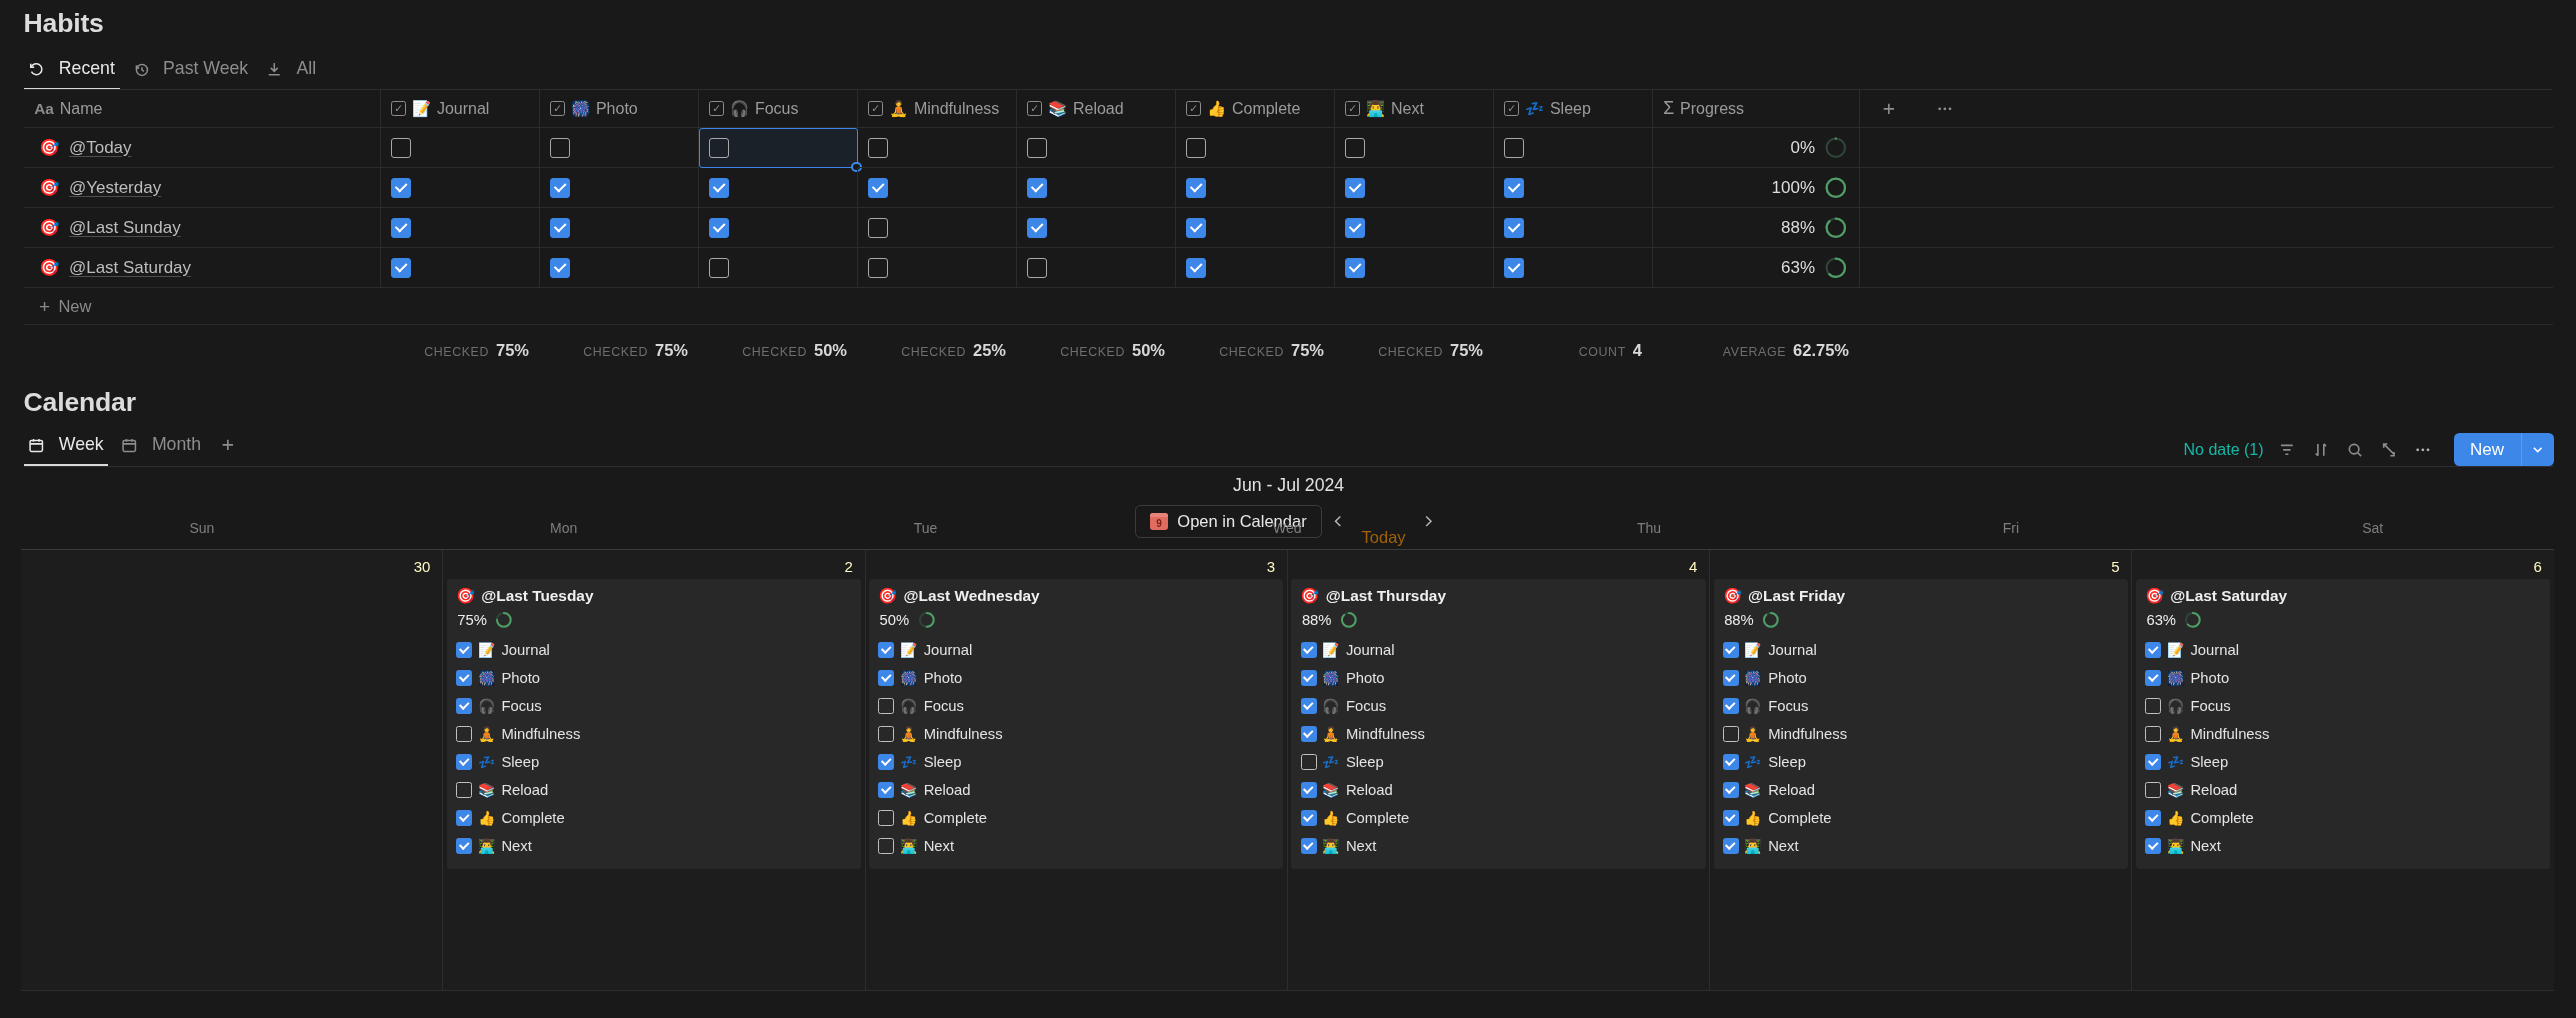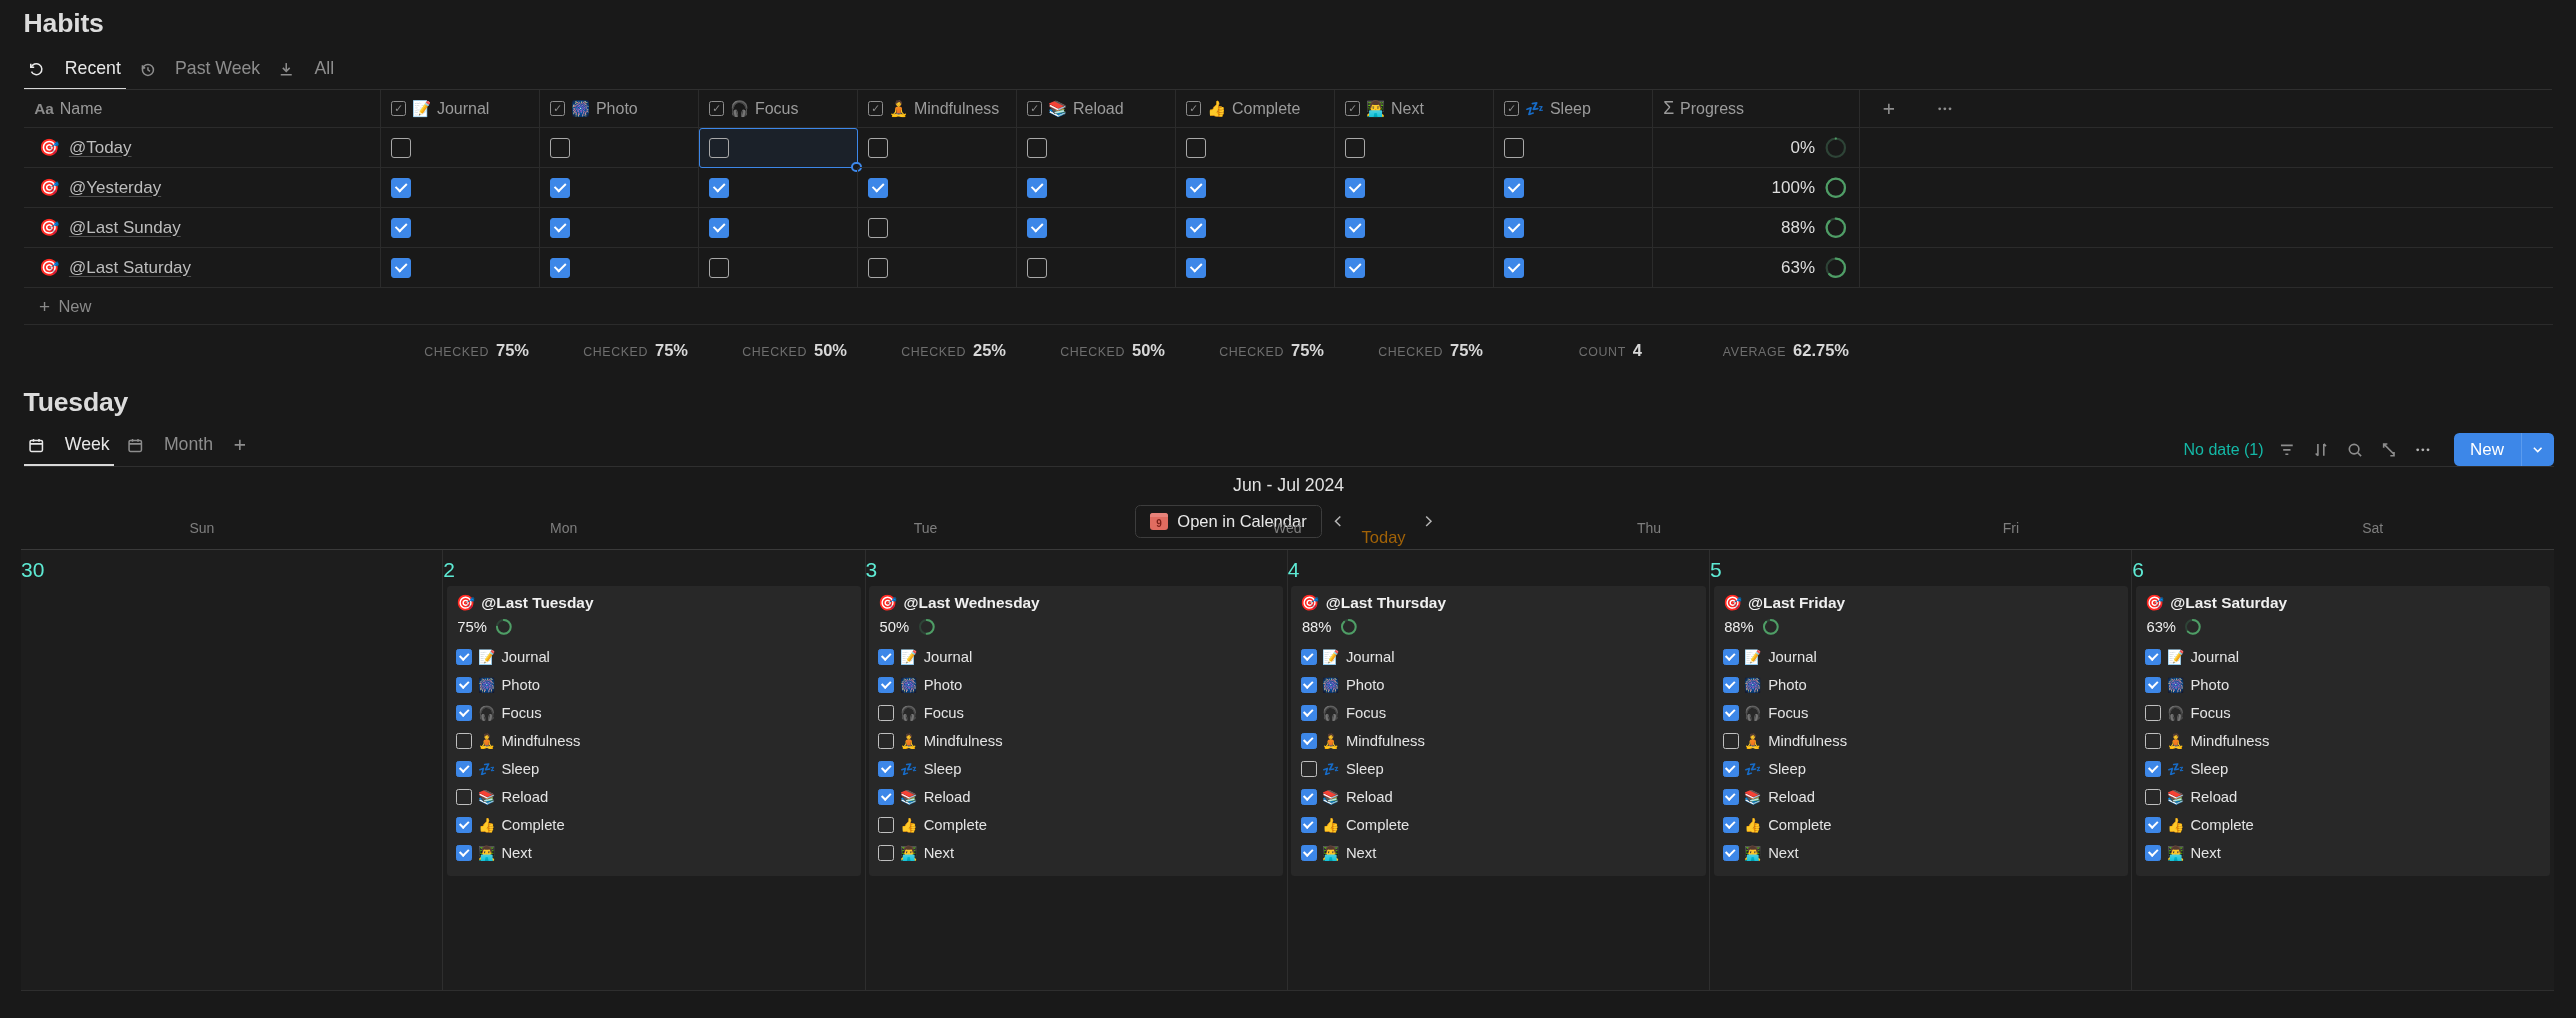--- a/index.html
+++ b/index.html
@@ -17,21 +17,21 @@
     position: absolute; left: 23.6px; top: 8.3px;
     font-size: 26.6px; font-weight: bold; color: #dcdcdc;
     letter-spacing: -0.2px;
   }
   .view-tabs {
     position: absolute; left: 23.6px; top: 57px;
     display: flex; align-items: flex-end; gap: 0;
     height: 33px;
   }
   .view-tab {
-    display: flex; align-items: center; gap: 20px;
+    display: flex; align-items: center; gap: 14px;
     padding: 0 13px 9.4px 4.7px;
     font-size: 17.7px; color: #8d8d8d; cursor: pointer;
     position: relative; height: 33px;
   }
   .view-tab.active { color: #e8e8e8; }
   .view-tab.active::after {
     content: ""; position: absolute; left: 0px; right: 8.3px; bottom: 0;
     height: 2.4px; background: #d8d8d8;
   }
   .view-tab svg { display: block; }
@@ -196,22 +196,22 @@
     height: 442px; display: flex;
     border-top: 1.2px solid #3a3a3a;
     border-bottom: 0.6px solid #2e2e2e;
   }
   .daycol {
     flex: 1; border-right: 0.6px solid #2e2e2e; position: relative;
     background: #1d1d1d;
   }
   .daycol:last-child { border-right: none; }
   .daynum {
-    padding: 8.3px 11.8px 0 0;
-    font-size: 21px; color: #5eead4;
+    text-align: right; padding: 8.3px 11.8px 0 0;
+    font-size: 15px; color: #fef9c3;
   }
   .evt {
     margin: 3.5px 3.5px 0 3.5px;
     background: #282828; border-radius: 3.5px;
     padding: 8.3px 9.4px 9.4px 9.4px;
   }
   .evt-title {
     display: flex; align-items: center; gap: 5.9px;
     font-size: 15.4px; color: #f0f0f0; font-weight: bold;
     margin-bottom: 5.9px;
@@ -563,21 +563,21 @@
         <span class="agg-lbl">COUNT</span>
         <span class="agg-val">4</span>
       </div>
       <div class="aggcell" style="width:207px">
         <span class="agg-lbl">AVERAGE</span>
         <span class="agg-val">62.75%</span>
       </div>
     </div>
   </div>
 
-  <div class="cal-title">Tuesday</div>
+  <div class="cal-title">Calendar</div>
 
   <div class="cal-tabs">
     <div class="view-tab active">
       <span>
         <svg width="16.5" height="16.5" viewBox="0 0 24 24" class="ic" style="stroke:#e8e8e8">
           <rect x="3" y="5" width="18" height="16" rx="2"></rect>
             <path d="M3 10h18M8 3v4M16 3v4"></path>
         </svg>
       </span>
       <span>Week</span>

